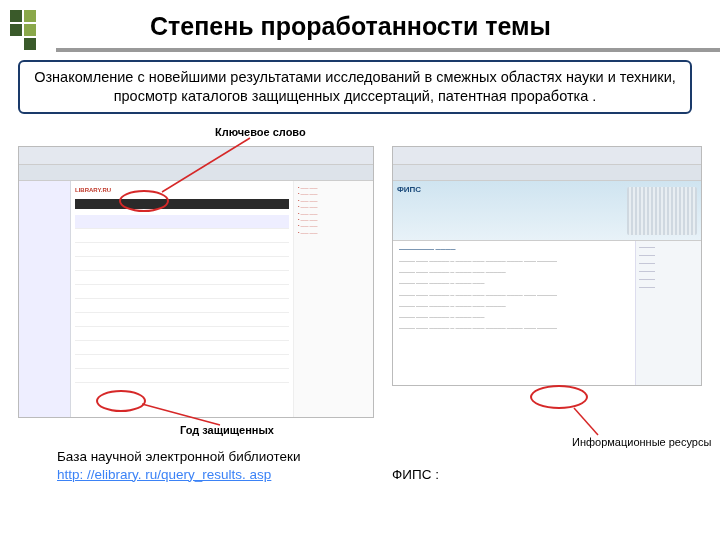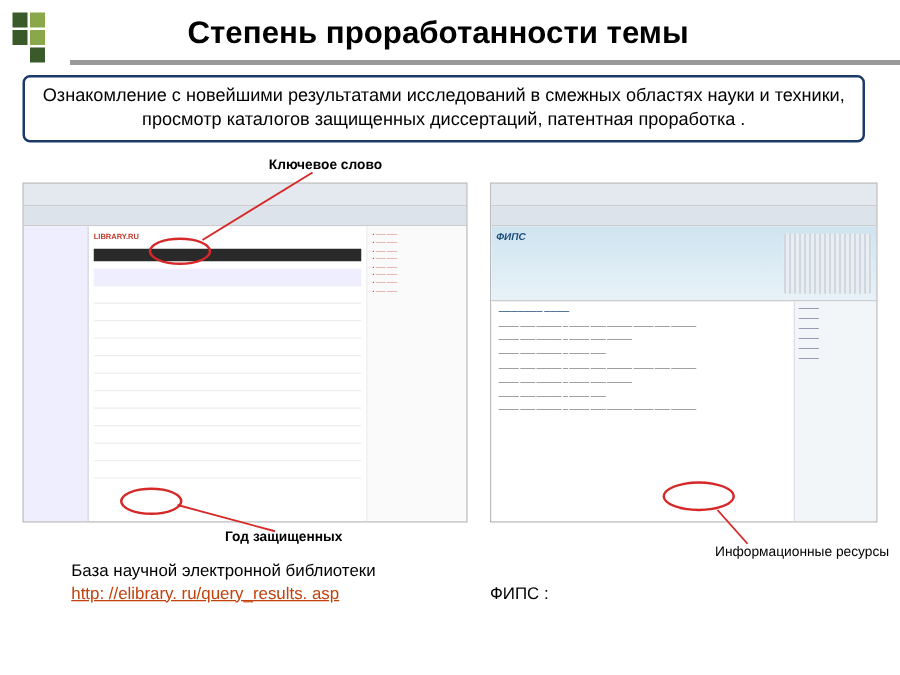--- a/index.html
+++ b/index.html
@@ -76,21 +76,21 @@
     left: 572px;
     font-size: 11px;
   }
   .screenshot {
     position: absolute;
     background: #f5f5f5;
     border: 1px solid #bbb;
     overflow: hidden;
   }
   .ss-left { top: 146px; left: 18px; width: 356px; height: 272px; }
-  .ss-right { top: 146px; left: 392px; width: 310px; height: 272px; font-style: italic; }
+  .ss-right { top: 146px; left: 392px; width: 310px; height: 240px; }
 
   
   .ss-left .browser-top{ height:18px; background:#e4e8ef; border-bottom:1px solid #ccc; }
   .ss-left .toolbar{ height:16px; background:#dde3ea; border-bottom:1px solid #ccc; }
   .ss-left .content{ display:flex; height:calc(100% - 34px); background:#fff; }
   .ss-left .sidebar-l{ width:52px; background:#eef; border-right:1px solid #d5d8e0; }
   .ss-left .main-l{ flex:1; padding:6px 4px; position:relative; }
   .ss-left .sidebar-r{ width:80px; background:#fafafa; border-left:1px solid #eee; padding:4px; font-size:4px; line-height:1.6; color:#c0392b; }
   .ss-left .logo-lib{ font-size:6px; color:#c0392b; font-weight:bold; margin-bottom:6px; }
   .ss-left .header-bar{ height:10px; background:#2a2a2a; margin-bottom:6px; }
@@ -117,21 +117,21 @@
   .oval-2{ top:390px; left:96px;  width:50px; height:22px; }
   .oval-3{ top:385px; left:530px; width:58px; height:24px; }
 
   
   svg.lines{ position:absolute; top:0; left:0; width:720px; height:540px; pointer-events:none; z-index:55; }
 
   .caption-left{
     position:absolute; top:448px; left:18px; width:360px;
     font-size:13.5px; line-height:1.3;margin-left:39px;
   }
-  .caption-left .link{ color:#c2410c; text-decoration:underline; }
+  .caption-left .link{ color:#3b82f6; text-decoration:underline; }
   .caption-right{
     position:absolute; top:466px; left:392px; width:314px;
     font-size:13.5px; line-height:1.3;
   }
   .caption-right .link{ color:#0048aa; text-decoration:underline; }
 </style>
 </head>
 <body>
 
 <div class="logo">

